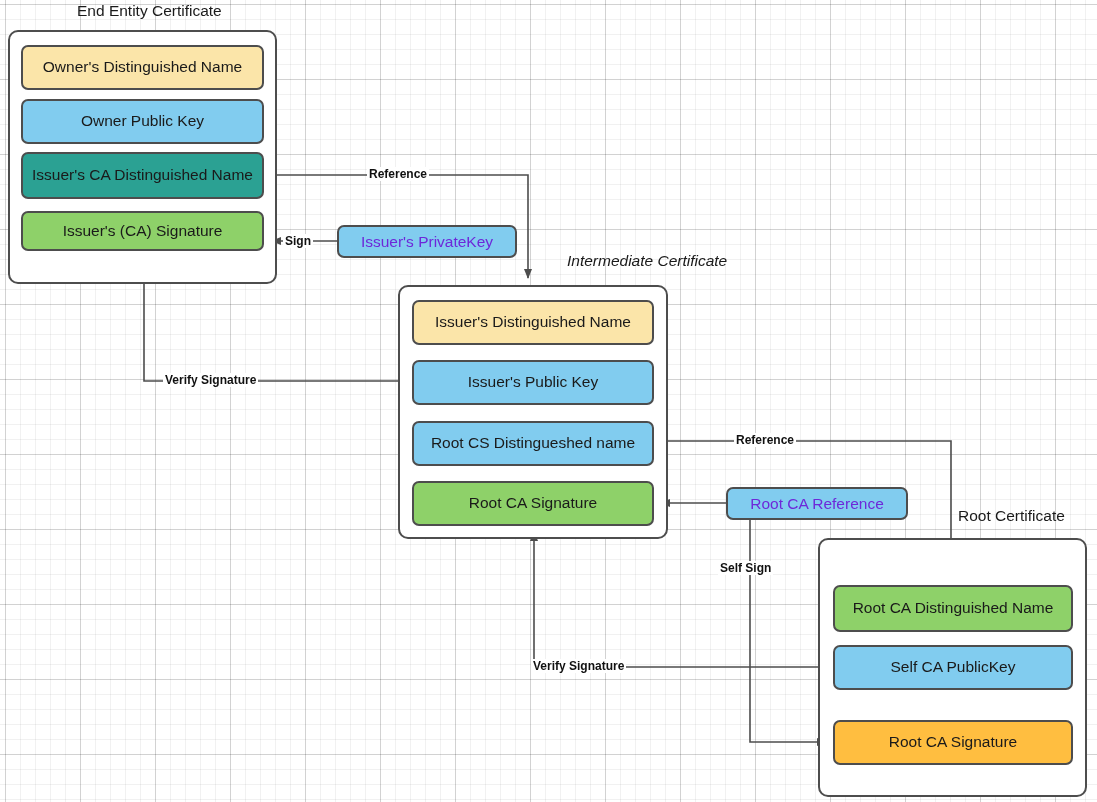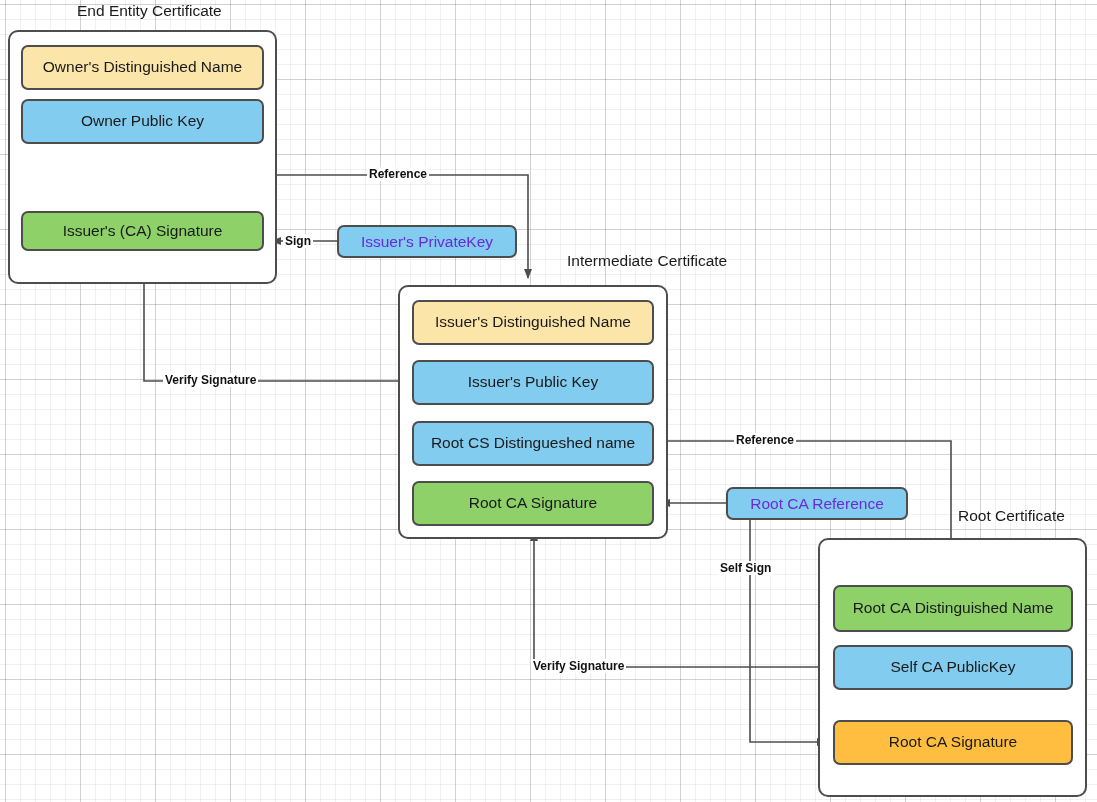--- a/index.html
+++ b/index.html
@@ -114,24 +114,25 @@
 
   <div class="caption" style="left:50px; top:2px;padding-left:27px;">End Entity Certificate</div>
 
   <div class="container-box" style="left:8px; top:30px; width:269px; height:254px;">
   </div>
 
   <div class="cert-row" style="left:21px; top:45px; width:243px; height:45px; background:#fbe5a9;">Owner's Distinguished Name</div>
 
   <div class="cert-row" style="left:21px; top:99px; width:243px; height:45px; background:#81ccef;text-align:center;">Owner Public  Key</div>
 
+  <div class="cert-row" style="left:21px; top:152px; width:243px; height:47px; background:#2ba193;">Issuer's CA Distinguished Name</div>
 
   <div class="cert-row" style="left:21px; top:211px; width:243px; height:28px; background:#8ed169;">Issuer's (CA) Signature</div>
 
-  <div class="caption" style="left:567px; top:252px;">Intermediate Certificate</div>
+  <div class="caption" style="left:567px; top:252px;font-style:italic;">Intermediate Certificate</div>
 
   <div class="container-box" style="left:398px; top:285px; width:270px; height:254px;">
   </div>
 
   <div class="cert-row" style="left:412px; top:360px; width:242px; height:45px; background:#81ccef;">Issuer's Public  Key</div>
 
   <div class="cert-row" style="left:412px; top:300px; width:242px; height:45px; background:#fbe5a9;">Issuer's Distinguished Name</div>
 
   <div class="cert-row" style="left:412px; top:421px; width:242px; height:45px; background:#81ccef;">Root CS Distingueshed name</div>
 

